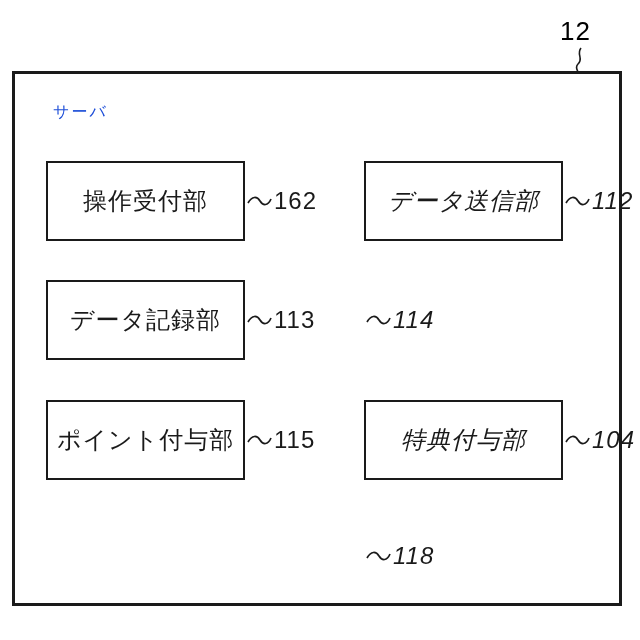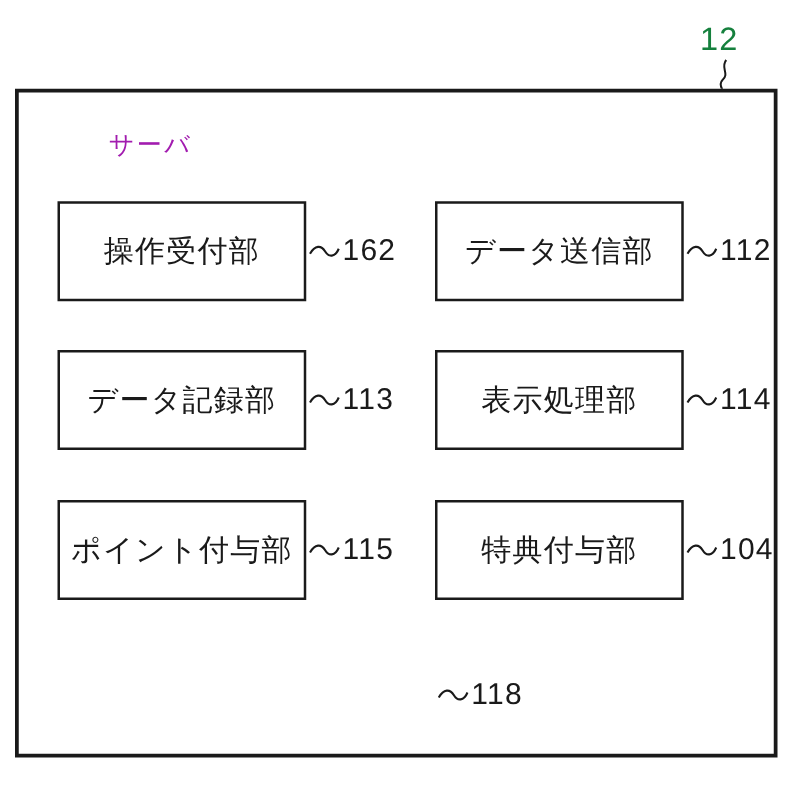--- a/index.html
+++ b/index.html
@@ -16,21 +16,21 @@
     overflow: hidden;
     color: #1a1a1a;
   }
   
   .fig-ref {
     position: absolute;
     left: 560px;
     top: 16px;
     font-size: 26px;
     letter-spacing: 1px;
-    color: #15803d;
+    color: #000000;
   }
   .fig-ref-squiggle {
     position: absolute;
     left: 570px;
     top: 47px;
   }
   
   .outer-box {
     position: absolute;
     left: 12px;
@@ -38,24 +38,23 @@
     width: 610px;
     height: 535px;
     border: 3px solid #1a1a1a;
     background: #ffffff;
     box-sizing: border-box;
   }
   .outer-label {
     position: absolute;
     left: 38px;
     top: 28px;
-    font-size: 20px;
+    font-size: 16px;
     letter-spacing: 2px;
-    color: #a21caf;
-    margin-left: 34px;
+    color: #1d4ed8;
   }
   
   .block {
     position: absolute;
     display: flex;
     align-items: center;
     height: 80px;
   }
   .block .box {
     width: 199px;
@@ -82,21 +81,21 @@
     display: inline-block;
     margin-right: 2px;
   }
   .block .ref .ref-num {
     font-size: 24px;
     letter-spacing: 1px;
     color: #1a1a1a;
   }
   
   .c1 { left: 31px; }
-  .c2 { left: 333px; }
+  .c2 { left: 349px; font-style: italic; }
   .r1 { top: 87px; }
   .r2 { top: 206px; }
   .r3 { top: 326px; }
   .r4 { top: 442px; }
 </style>
 </head>
 <body>
 
 <div class="canvas">
 
@@ -139,23 +138,20 @@
       </div>
       <div class="ref">
         <svg class="tilde" width="26" height="16" viewBox="0 0 26 16">
             <path d="M2,10 C6,3 11,3 14,8 C17,13 22,13 25,6" fill="none" stroke="#1a1a1a" stroke-width="1.7"></path>
           </svg>
         <span class="ref-num">113</span>
       </div>
     </div>
 
     <div class="block c2 r2">
-      <div class="box">
-        <span class="box-label">表示処理部</span>
-      </div>
       <div class="ref">
         <svg class="tilde" width="26" height="16" viewBox="0 0 26 16">
             <path d="M2,10 C6,3 11,3 14,8 C17,13 22,13 25,6" fill="none" stroke="#1a1a1a" stroke-width="1.7"></path>
           </svg>
         <span class="ref-num">114</span>
       </div>
     </div>
 
     <div class="block c1 r3">
       <div class="box">

